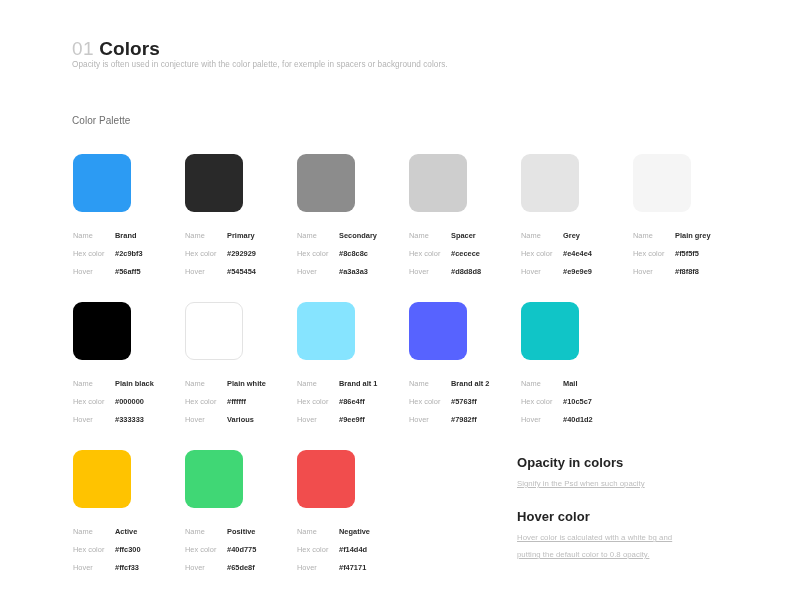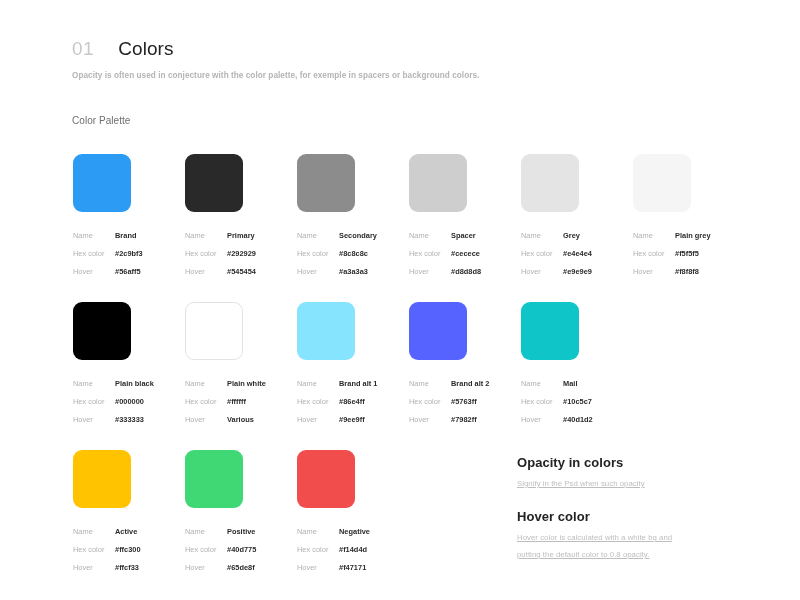--- a/index.html
+++ b/index.html
@@ -19,38 +19,37 @@
   
   .page-header {
     position: absolute;
     left: 72px;
     top: 38px;
     width: 660px;
   }
   .title-line {
     display: flex;
     align-items: flex-end;
-    gap: 24px;
+    gap: 5px;
   }
   .section-number {
     font-size: 19px;
     font-weight: 400;
     color: #c8c8c8;
     letter-spacing: 0.5px;
   }
   .section-title {
     font-size: 19px;
-    font-weight: 400;
+    font-weight: 700;
     color: #232323;
     letter-spacing: 0.1px;
   }
   .section-subtitle {
-    margin-top: 11px;
     font-size: 8.2px;
-    font-weight: 700;
+    font-weight: 400;
     color: #b4b4b4;
     letter-spacing: 0.05px;
   }
 
   
   .group-label {
     position: absolute;
     left: 72px;
     top: 115px;
     font-size: 10px;

